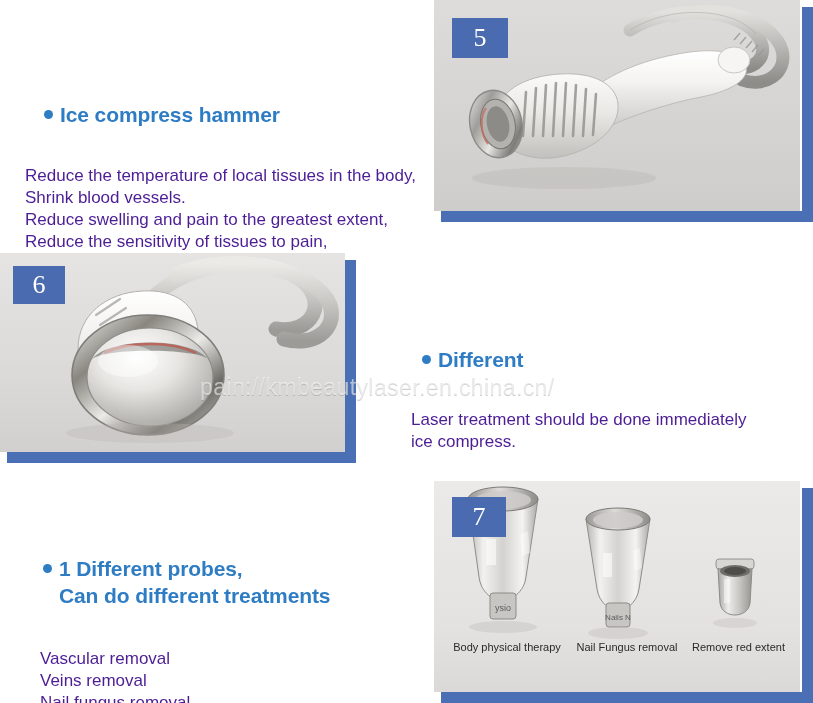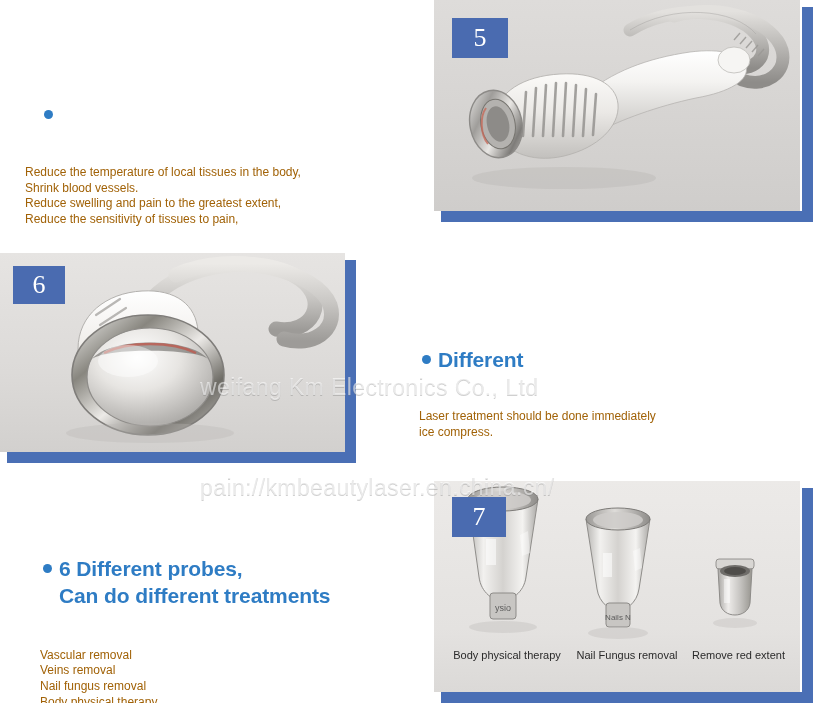--- a/index.html
+++ b/index.html
@@ -28,22 +28,22 @@
   .heading .bullet {
     display: inline-block;
     width: 9px;
     height: 9px;
     border-radius: 50%;
     background: #2e7cc4;
     margin-right: 7px;
     vertical-align: 0.12em;
   }
   .body-text {
-    color: #a16207;
-    font-size: 12px;
+    color: #4c1d95;
+    font-size: 17px;
     line-height: 1.30;
     white-space: pre-line;
   }
 
   
   .panel {
     position: absolute;
     box-sizing: border-box;
   }
   .panel .shadow-bar-right {
@@ -185,21 +185,21 @@
   </div>
 
   <div class="badge" style="left:18px; top:18px; width:56px; height:40px;">5</div>
 
   <div class="shadow-bar-right" style="right:0; top:7px; width:11px; bottom:0;"></div>
   <div class="shadow-bar-bottom" style="left:7px; bottom:0; right:0; height:11px;"></div>
 </div>
 
 <div style="position:absolute; left:21px; top:73px; width:395px;">
   <div class="heading">
-    <span class="bullet"></span>
+    <span class="bullet"></span><span>Ice compress hammer</span>
   </div>
   <div class="body-text" style="margin-top:9px; margin-left:4px;">Reduce the temperature of local tissues in the body,
 Shrink blood vessels.
 Reduce swelling and pain to the greatest extent,
 Reduce the sensitivity of tissues to pain,</div>
 </div>
 
 <div class="panel" style="left:0px; top:253px; width:356px; height:210px;">
 
   <div class="photo" style="width:345px; height:199px; background:#dcdad8;">
@@ -262,35 +262,34 @@
     </svg>
   </div>
 
   <div class="badge" style="left:13px; top:13px; width:52px; height:38px;">6</div>
 
   <div class="shadow-bar-right" style="right:0; top:7px; width:11px; bottom:0;"></div>
   <div class="shadow-bar-bottom" style="left:7px; bottom:0; right:0; height:11px;"></div>
 </div>
 
 <div class="watermark" style="left:200px; top:304px; width:560px;">
-  <div>weifang Km Electronics Co., Ltd</div>
   <div>pain://kmbeautylaser.en.china.cn/</div>
 </div>
 
 <div style="position:absolute; left:399px; top:318px; width:400px; z-index:8;">
   <div class="heading">
     <span class="bullet"></span><span>Different</span>
   </div>
-  <div class="body-text" style="margin-top:8px; margin-left:20px;">Laser treatment should be done immediately
+  <div class="body-text" style="margin-top:8px; margin-left:12px;">Laser treatment should be done immediately
 ice compress.</div>
 </div>
 
 <div style="position:absolute; left:20px; top:527px; width:400px;">
   <div class="heading" style="text-indent:0;">
-    <span class="bullet"></span><span style="display:inline-block; vertical-align:top;">6 Different probes,
+    <span class="bullet"></span><span style="display:inline-block; vertical-align:top;">1 Different probes,
 Can do different treatments</span>
   </div>
   <div class="body-text" style="margin-top:10px; margin-left:20px;">Vascular removal
 Veins removal
 Nail fungus removal
 Body physical therapy</div>
 </div>
 
 <div class="panel" style="left:434px; top:481px; width:379px; height:222px;">
 
@@ -355,21 +354,21 @@
         <ellipse cx="301" cy="90" rx="15" ry="6" fill="#6f6d6a"></ellipse>
         <ellipse cx="301" cy="90" rx="11" ry="4" fill="#4f4d4a"></ellipse>
         <path d="M290 98 l 6 0 l 0 24 l -6 0 Z" fill="#ffffff" opacity="0.45"></path>
         <ellipse cx="301" cy="142" rx="22" ry="5" fill="#c3c1be" opacity="0.4"></ellipse>
       </g>
     </svg>
   </div>
 
   <div class="badge" style="left:18px; top:16px; width:54px; height:40px;">7</div>
 
-  <div class="caption-row" style="left:12px; top:168px; width:345px;align-items:center;">
+  <div class="caption-row" style="left:12px; top:160px; width:345px;align-items:center;">
     <div class="caption" style="width:122px;">Body physical therapy</div>
     <div class="caption" style="width:118px;">Nail Fungus removal</div>
     <div class="caption" style="width:105px;">Remove red extent</div>
   </div>
 
   <div class="shadow-bar-right" style="right:0; top:7px; width:11px; bottom:0;"></div>
   <div class="shadow-bar-bottom" style="left:7px; bottom:0; right:0; height:11px;"></div>
 </div>
 
 </body></html>

